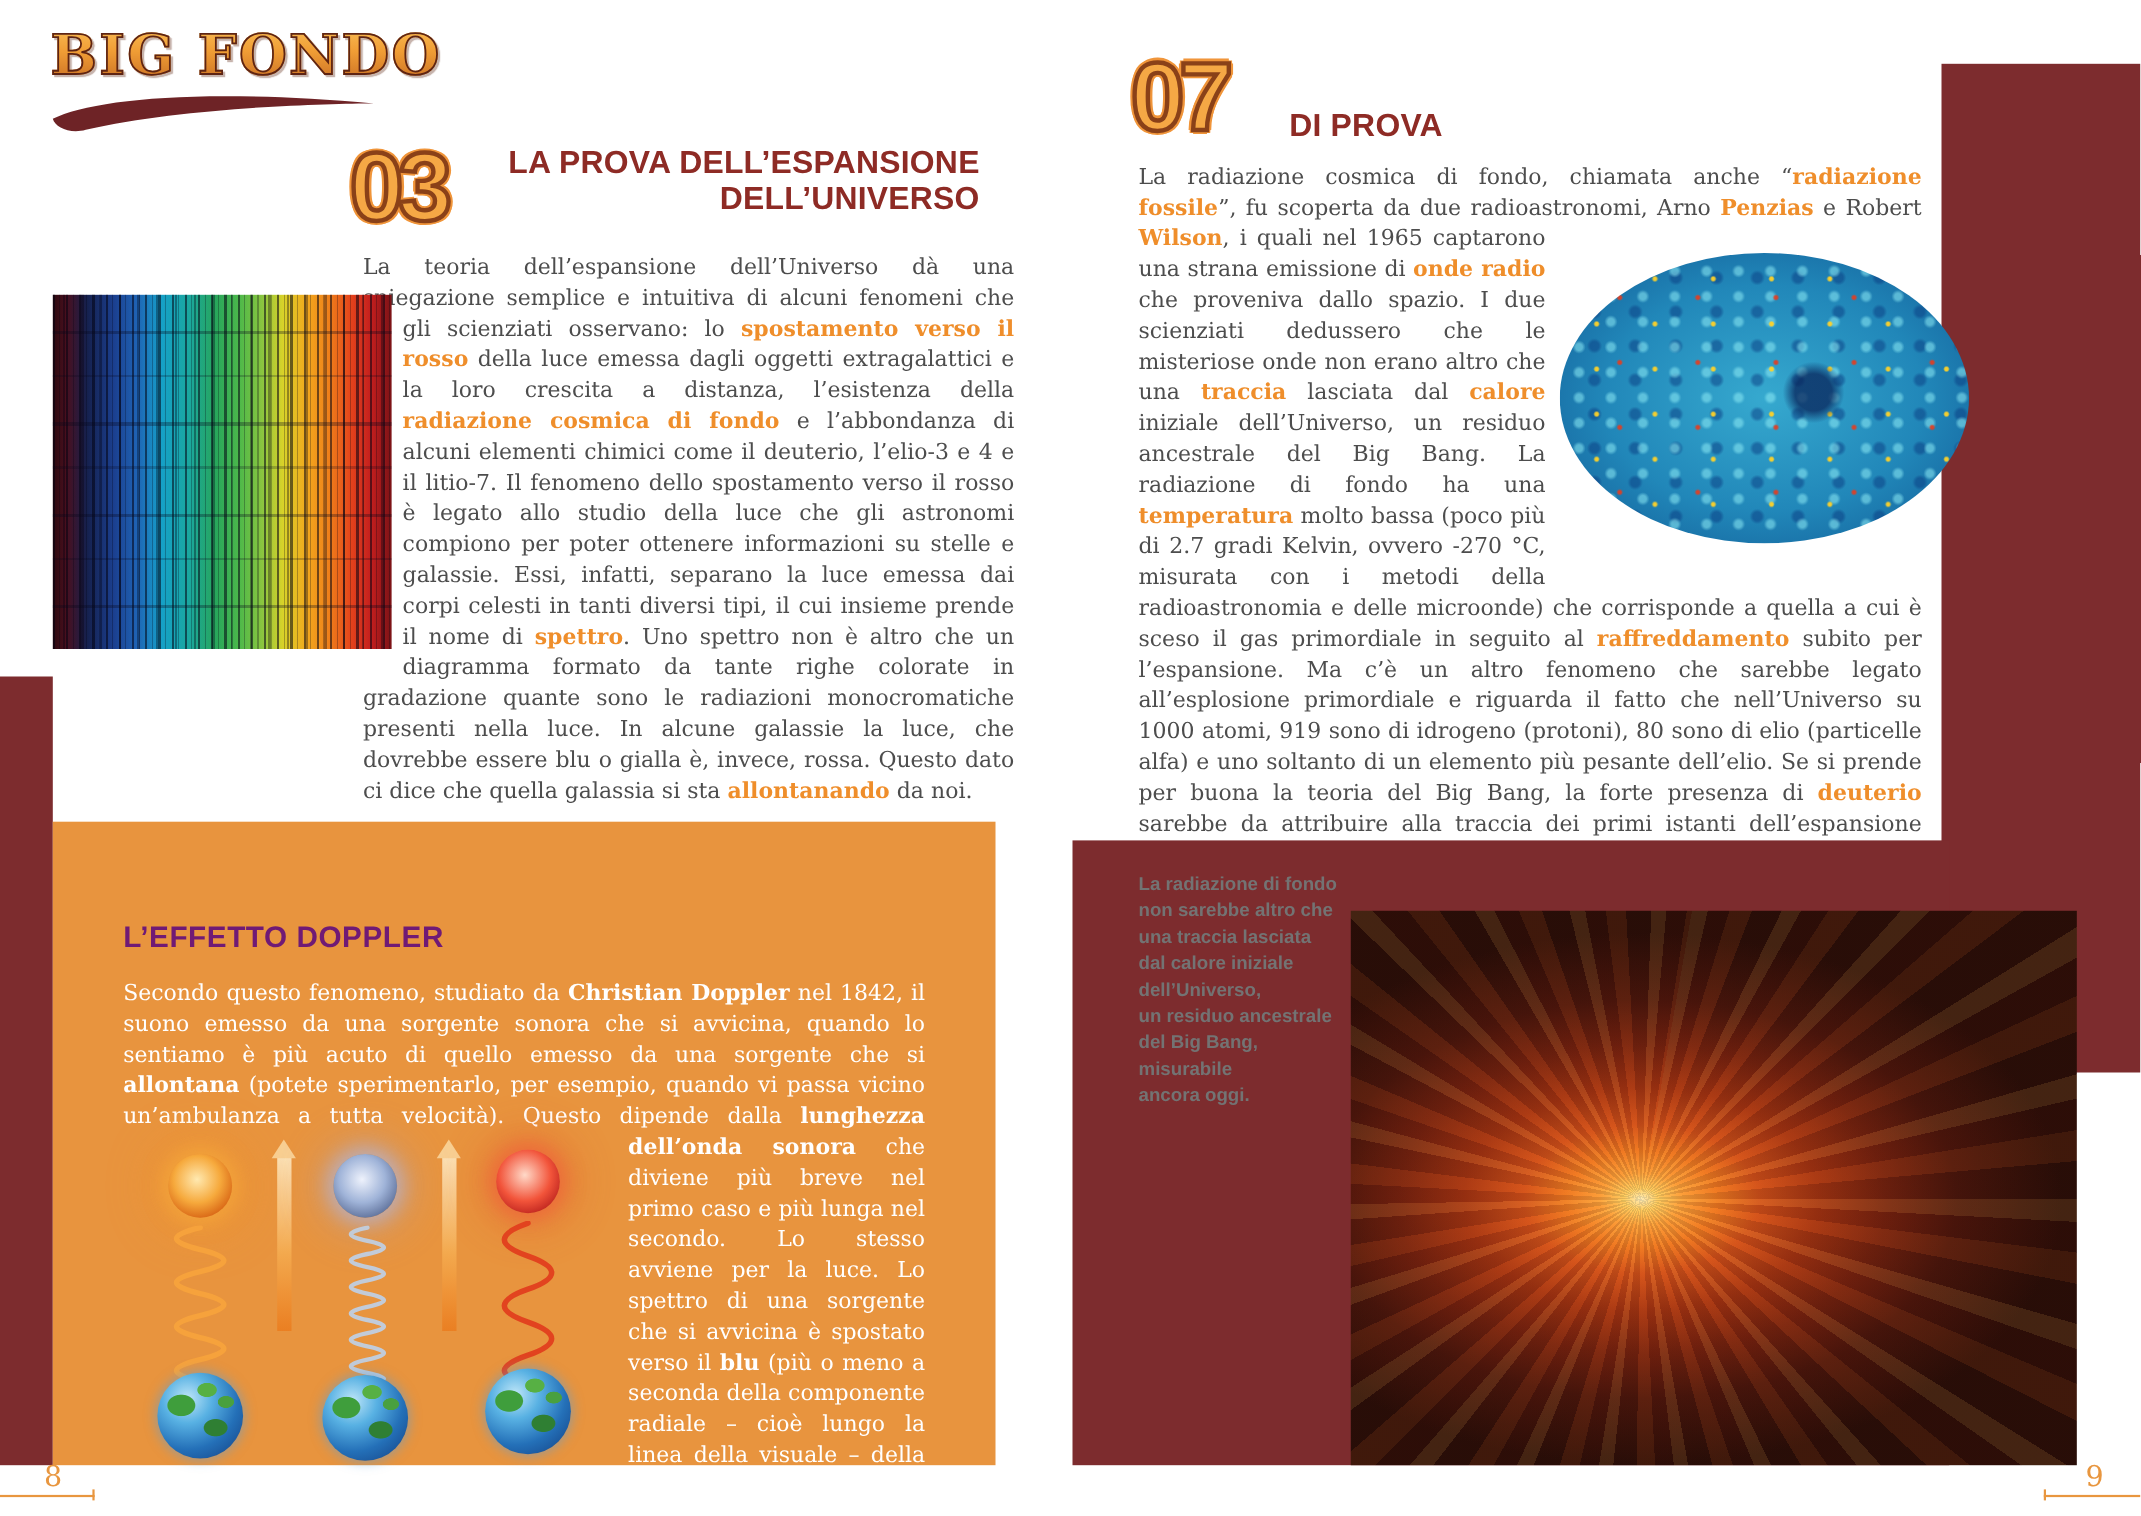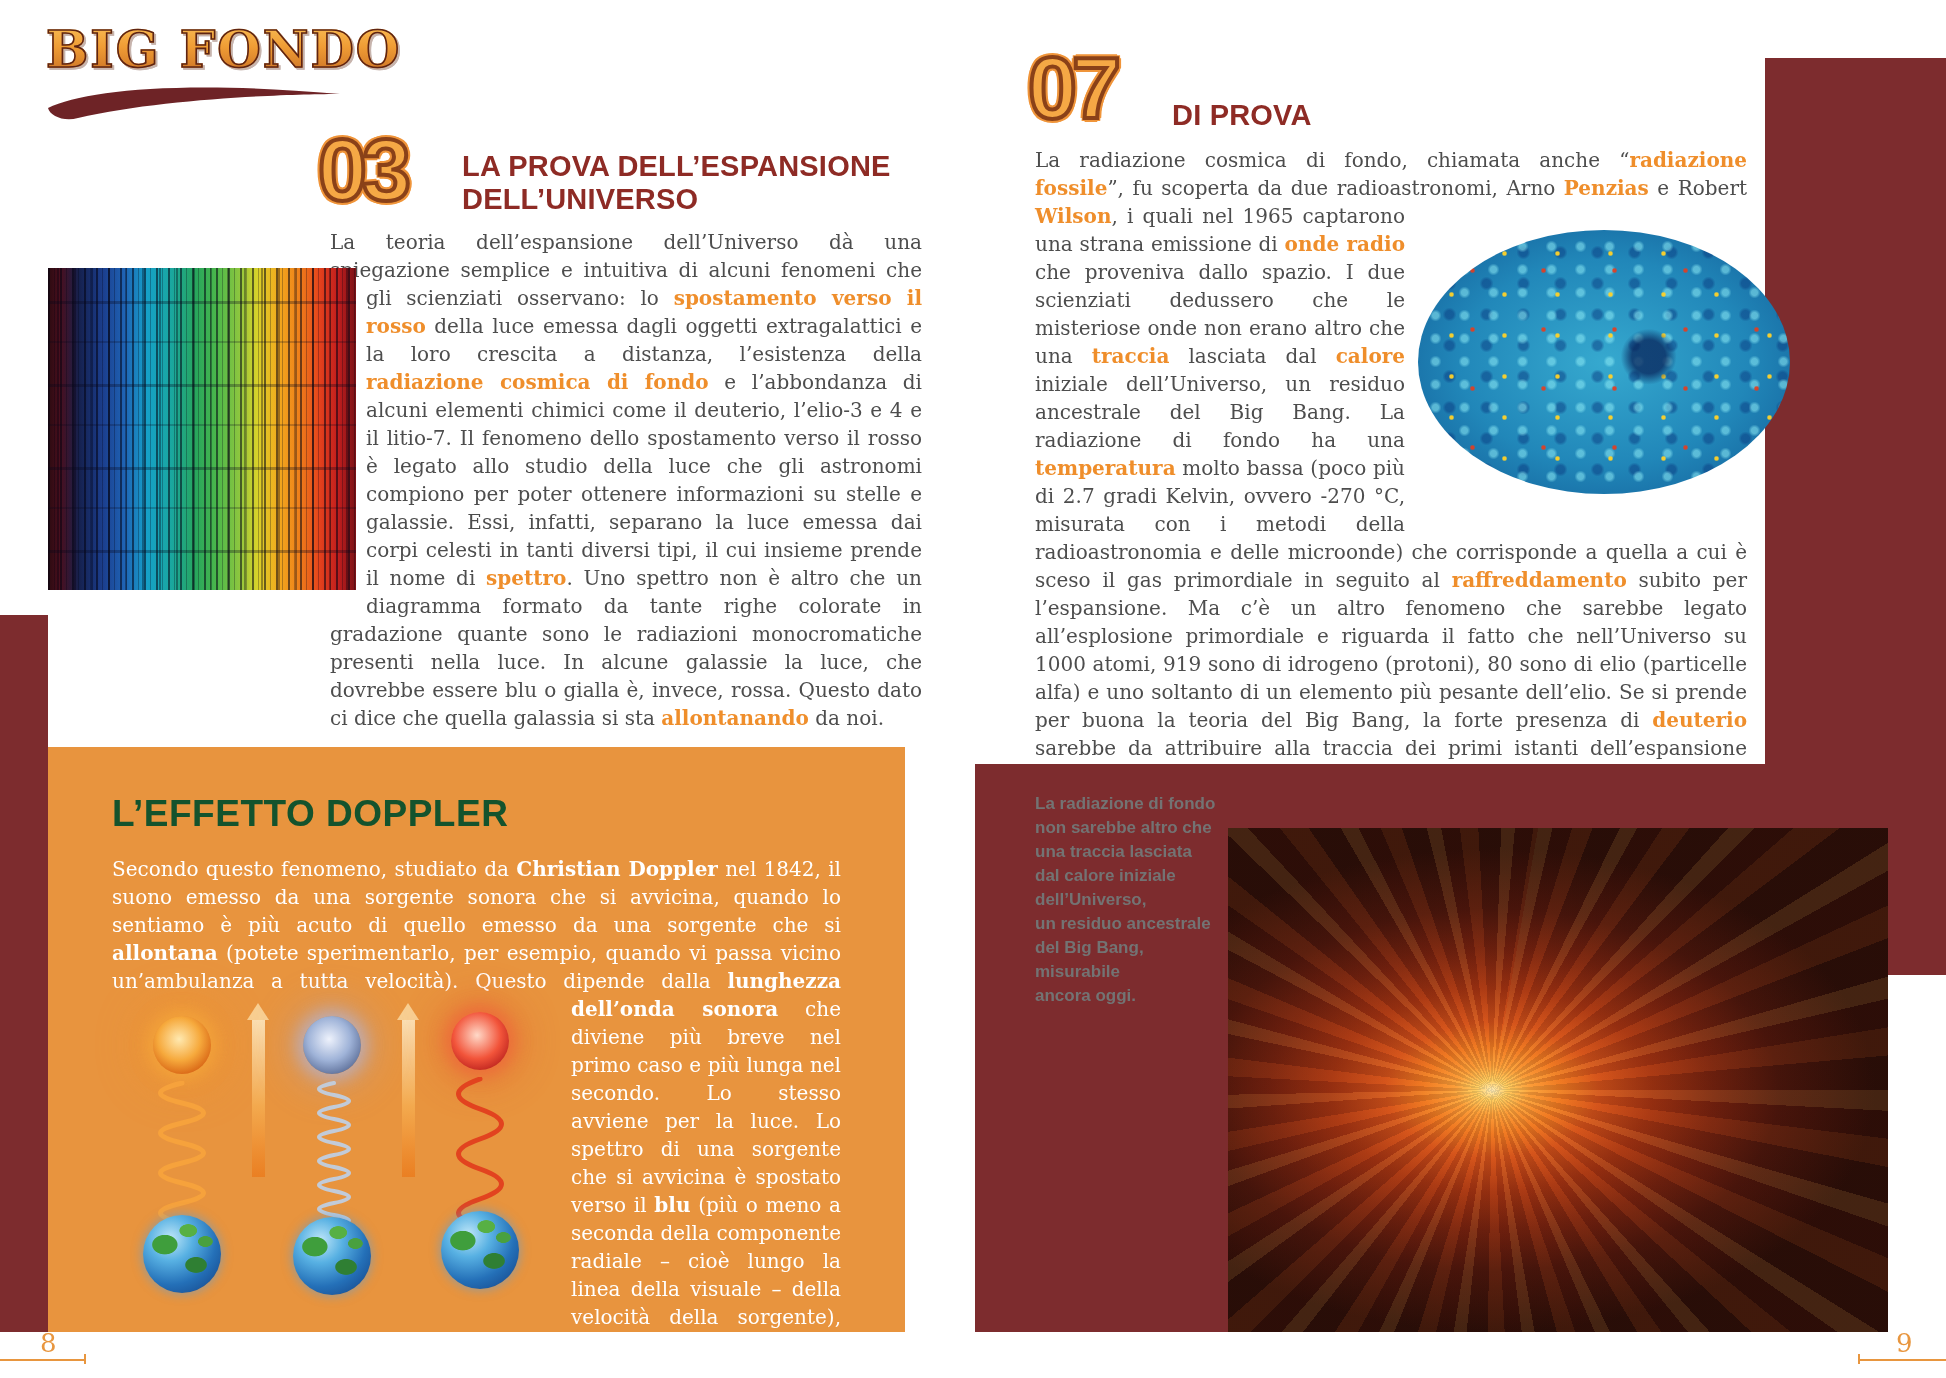--- a/index.html
+++ b/index.html
@@ -35,22 +35,22 @@
     background:
       repeating-linear-gradient(0deg,transparent 0 37px,rgba(5,5,25,.30) 37px 40px,transparent 40px 81px,rgba(5,5,25,.22) 81px 83px),
       repeating-linear-gradient(90deg,rgba(3,3,18,.55) 0 2px,transparent 2px 6px,rgba(3,3,18,.28) 6px 7px,transparent 7px 12px),
       repeating-linear-gradient(90deg,transparent 0 9px,rgba(0,0,15,.35) 9px 11px,transparent 11px 17px),
       linear-gradient(90deg,#2b0a10 0%,#4a0f1e 4%,#15204d 10%,#1b3f8f 18%,#1f64b5 25%,#15a0c8 32%,#1aa7a0 40%,#27a65c 48%,#4cb84a 55%,#8cc63f 62%,#d9d229 68%,#f2a81d 75%,#ee7c1a 82%,#e5431c 88%,#c31e1e 94%,#7a1216 100%);}
 
   .left-strip{position:absolute;left:0;top:615px;width:48px;height:717px;background:#7d2c2e;}
 
   .orange-panel{position:absolute;left:48px;top:747px;width:857px;height:585px;background:#e8943e;
                 box-sizing:border-box;padding:46px 64px 0 64px;}
-  .panel-title{font-family:"Liberation Sans",sans-serif;font-weight:bold;font-size:37px;
-               color:#14532d;letter-spacing:.5px;}
+  .panel-title{font-family:"Liberation Sans",sans-serif;font-weight:bold;font-size:27px;
+               color:#701a75;letter-spacing:.5px;margin-top:44px;}
   .panel-body{margin-top:20px;font-size:20px;line-height:28px;color:#ffffff;text-align:justify;}
   .panel-body .b{font-weight:bold;color:#ffffff;}
   .fl-d1{float:left;width:0;height:142px;}
   .illu{float:left;clear:left;width:445px;height:335px;position:relative;margin:0 14px 0 0;display:block;}
 
   .ball{position:absolute;width:58px;height:58px;border-radius:50%;}
   .ball.orange{left:41px;top:19px;background:radial-gradient(circle at 45% 40%,#ffe9b0,#f6a93c 45%,#d86414 78%);
                box-shadow:0 0 16px 6px rgba(246,170,60,.65),0 0 40px 16px rgba(246,150,40,.35);}
   .ball.blue{left:191px;top:19px;background:radial-gradient(circle at 45% 40%,#eef2fc,#9fb3d8 45%,#5a6c96 80%);
              box-shadow:0 0 16px 6px rgba(175,185,230,.6),0 0 38px 14px rgba(160,170,220,.3);}
@@ -119,21 +119,21 @@
 <body>
 
 <div class="spread">
 
   <div class="logo">BIG FONDO</div>
   <svg class="brush" viewBox="0 0 302 46">
     <path d="M4 30 C 40 12, 140 2, 296 16 C 250 16, 120 20, 34 40 C 20 44, 6 38, 4 30 Z" fill="#6e2326"></path>
   </svg>
 
   <div class="num-badge" style="left:318px;top:126px;">03</div>
-  <div class="sec-title" style="left:462px;top:150px;">
+  <div class="sec-title" style="left:462px;top:132px;text-align:right;">
     <span>LA PROVA DELL’ESPANSIONE</span><br>
     <span>DELL’UNIVERSO</span>
   </div>
 
   <div class="body-text para03">
     <span class="fl-s1"></span><span class="fl-s2"></span><span><span>La teoria dell’espansione dell’Universo dà una spiegazione semplice e intuitiva di alcuni fenomeni che gli scienziati osservano: lo </span><span class="b">spostamento verso il rosso</span><span> della luce emessa dagli oggetti extragalattici e la loro crescita a distanza, l’esistenza della </span><span class="b">radiazione cosmica di fondo</span><span> e l’abbondanza di alcuni elementi chimici come il deuterio, l’elio-3 e 4 e il litio-7. Il fenomeno dello spostamento verso il rosso è legato allo studio della luce che gli astronomi compiono per poter ottenere informazioni su stelle e galassie. Essi, infatti, separano la luce emessa dai corpi celesti in tanti diversi tipi, il cui insieme prende il nome di </span><span class="b">spettro</span><span>. Uno spettro non è altro che un diagramma formato da tante righe colorate in gradazione quante sono le radiazioni monocromatiche presenti nella luce. In alcune galassie la luce, che dovrebbe essere blu o gialla è, invece, rossa. Questo dato ci dice che quella galassia si sta </span><span class="b">allontanando</span><span> da noi.</span></span>
   </div>
 
   <div class="spectrum"></div>
   <div class="left-strip"></div>

